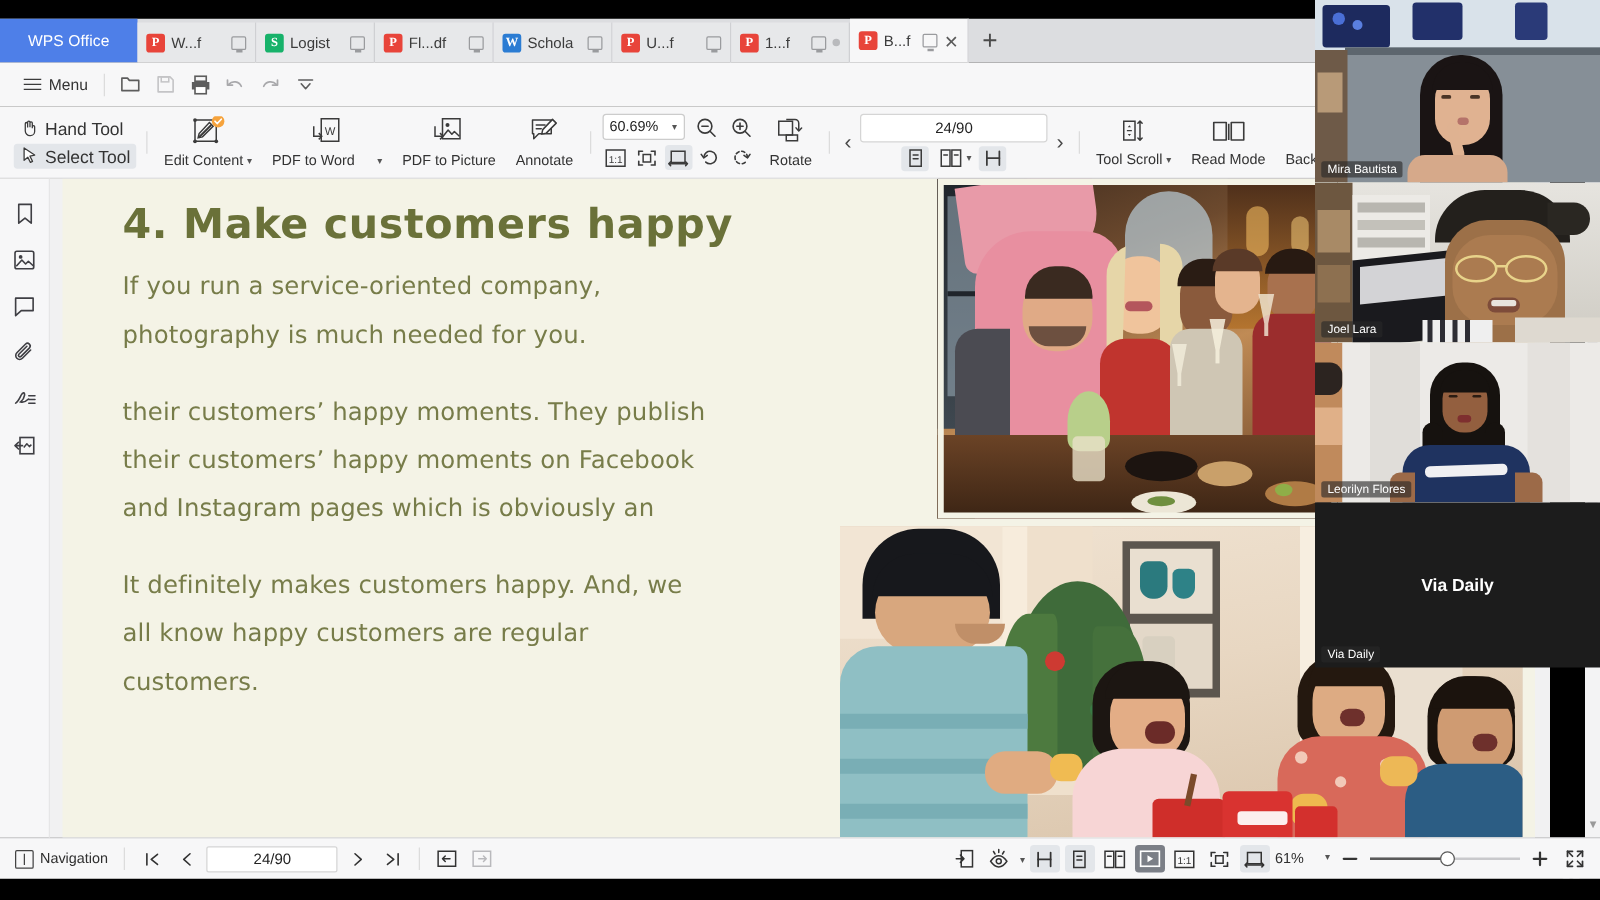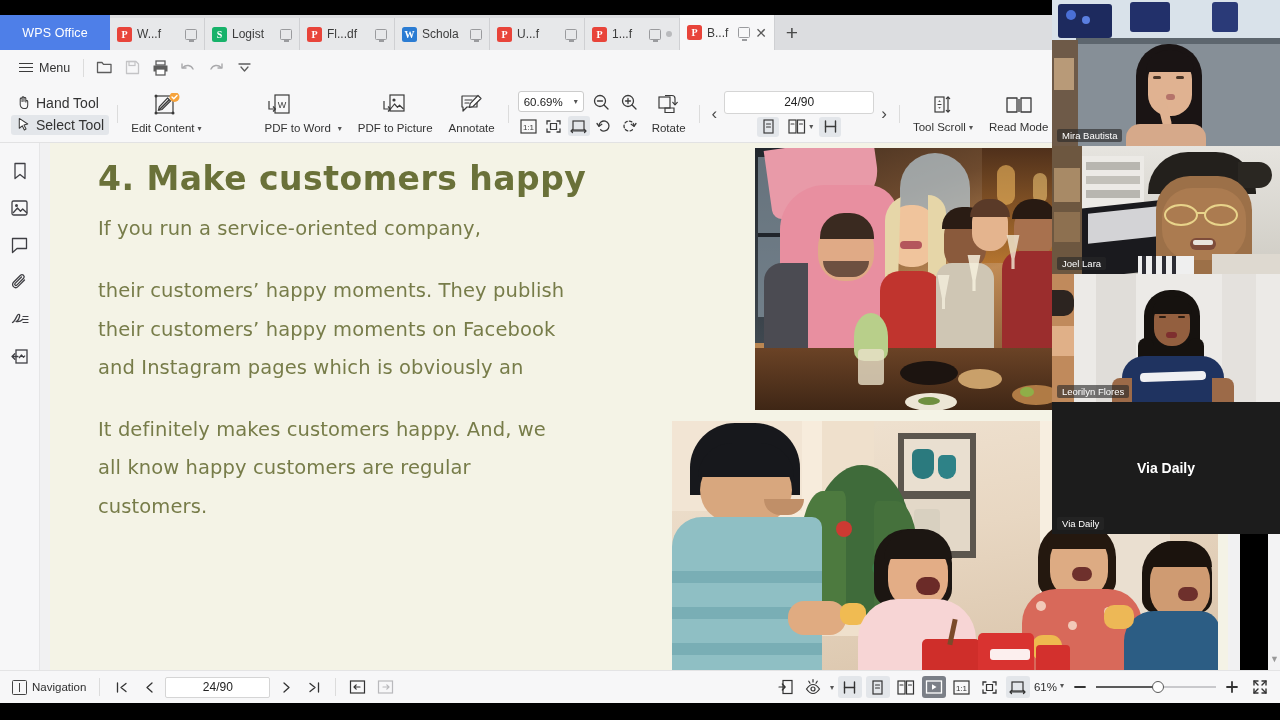--- a/index.html
+++ b/index.html
@@ -181,21 +181,21 @@
   .sbtn { display:flex; align-items:center; gap:5px; font-size:11.5px; color:#2f2f2f; padding:2px 4px; }
   .sq-ico { width:15px; height:15px; border:1.4px solid #444; border-radius:1.5px; display:flex; align-items:center; justify-content:center; }
   .sq-ico i { width:1.5px; height:9px; background:#444; display:block; }
   .navbox {
     width:105px; height:21px; background:#fff; border:1px solid #d5d5d5; border-radius:2px;
     display:flex; align-items:center; justify-content:center; font-size:12px; color:#222;
   }
   .sicon { width:24px; height:22px; display:flex; align-items:center; justify-content:center; color:#333; border-radius:3px; }
   .sicon.sel { background:#e3e6ea; }
   .sicon.dark { background:#7b7f87; color:#fff; }
-  .zoomlabel { font-size:11.5px; color:#2f2f2f; display:flex; align-items:flex-start; gap:3px; }
+  .zoomlabel { font-size:11.5px; color:#2f2f2f; display:flex; align-items:flex-start; gap:17px; }
   .slider { position:relative; width:120px; height:14px; display:flex; align-items:center; }
   .strack { width:100%; height:2px; background:#c9c9cc; }
   .sfill { position:absolute; left:0; top:6px; height:2px; width:62px; background:#5a5a5a; }
   .sknob { position:absolute; left:56px; top:1px; width:12px; height:12px; border-radius:50%; background:#fff; border:1.6px solid #5a5a5a; }
 
   
   .vidpanel { position:absolute; right:0; top:0; width:228px; height:436px; }
   .vtile { position:absolute; left:0; width:228px; overflow:hidden; }
   .vname {
     position:absolute; left:5px; bottom:4px;
@@ -360,21 +360,21 @@
 
     <div class="tcol">
       <span>
         <svg width="28" height="26" viewBox="0 0 28 26">
             <rect x="9" y="2" width="14" height="18" fill="none" stroke="#3b3b3b" stroke-width="1.2"></rect>
             <text x="16" y="15" font-size="9" font-family="Liberation Sans" text-anchor="middle" fill="#3b3b3b">W</text>
             <path d="M3 8v8h6" fill="none" stroke="#3b3b3b" stroke-width="1.2"></path>
             <path d="M7 13.5l2.5 2.5L7 18.5" fill="none" stroke="#3b3b3b" stroke-width="1.2" stroke-linejoin="round"></path>
           </svg>
       </span>
-      <span style="display:flex;align-items:center;gap:7px;margin-left:47px;">
+      <span style="display:flex;align-items:center;gap:18px;">
         <span>PDF to Word</span>
         <span class="caret">▾</span>
       </span>
     </div>
 
     <div class="tcol">
       <span>
         <svg width="28" height="26" viewBox="0 0 28 26">
             <rect x="9" y="2" width="14" height="16" fill="none" stroke="#3b3b3b" stroke-width="1.2"></rect>
             <circle cx="13" cy="7" r="1.6" fill="#3b3b3b"></circle>
@@ -588,20 +588,21 @@
     </div>
   </div>
 
   <div class="docarea">
     <div class="page">
 
       <div class="doctext">
         <div class="doch1">4. Make customers happy</div>
         <div class="docp">
           <div>If you run a service-oriented company,</div>
+          <div>photography is much needed for you.</div>
         </div>
         <div class="docp gap">
           <div>their customers’ happy moments. They publish</div>
           <div>their customers’ happy moments on Facebook</div>
           <div>and Instagram pages which is obviously an</div>
         </div>
         <div class="docp gap">
           <div>It definitely makes customers happy. And, we</div>
           <div>all know happy customers are regular</div>
           <div>customers.</div>

